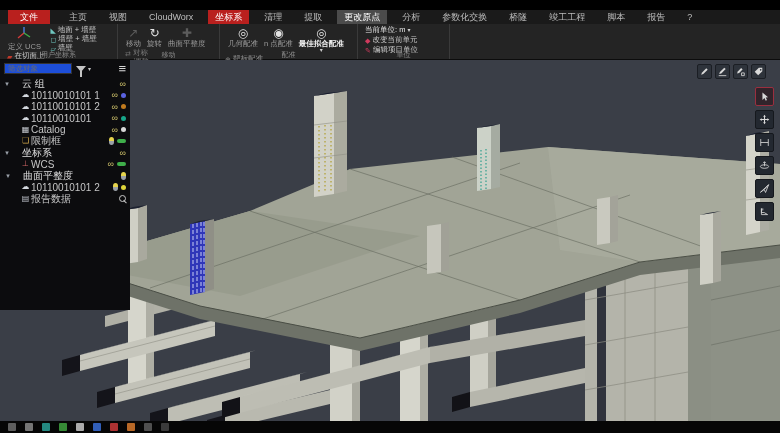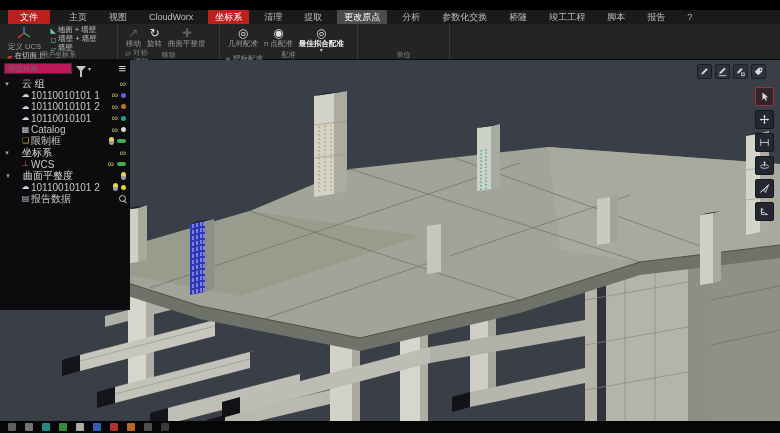--- a/index.html
+++ b/index.html
@@ -42,21 +42,21 @@
   #vp-toolbar-top{position:absolute;left:697px;top:4px;display:flex;gap:3px;}
   #vp-toolbar-top .vbtn{width:13px;height:13px;background:#2e333b;border:1px solid #1b1e24;border-radius:2px;display:flex;align-items:center;justify-content:center;}
   #vp-toolbar-right{position:absolute;left:755px;top:27px;display:flex;flex-direction:column;gap:4px;}
   #vp-toolbar-right .vbtn{width:17px;height:17px;background:#232830;border:1px solid #15181d;border-radius:2px;display:flex;align-items:center;justify-content:center;}
   #vp-toolbar-right .vbtn.selected{background:#31242b;border:1px solid #9b2f3f;}
   .vbtn svg{display:block;}
 
   
   #panel{position:absolute;left:0;top:60px;width:130px;height:250px;background:#0c0c0e;}
   #panel-top{display:flex;align-items:center;gap:4px;padding:3px 4px 2px 4px;}
-  #search-input{width:68px;height:11px;background:#be185d;border:1px solid #333;color:#bbb;font-size:7.5px;padding:0 3px;box-sizing:border-box;font-family:inherit;}
+  #search-input{width:68px;height:11px;background:#1d4ed8;border:1px solid #333;color:#bbb;font-size:7.5px;padding:0 3px;box-sizing:border-box;font-family:inherit;}
   #search-input::placeholder{color:#6b6b6b;}
   #funnel{width:0;height:0;border-left:5px solid transparent;border-right:5px solid transparent;border-top:6px solid #c5c5c5;position:relative;}
   #funnel::after{content:"";position:absolute;left:-1px;top:-1px;width:2px;height:6px;background:#c5c5c5;}
   #funnel-caret{color:#c5c5c5;font-size:6px;margin-left:-2px;}
   #hamburger{margin-left:auto;color:#d5d5d5;font-size:13px;line-height:10px;letter-spacing:0;}
   #tree{padding-top:2px;}
   .tree-row{display:flex;align-items:center;height:11.5px;padding-right:4px;cursor:default;}
   .tree-row .lbl{font-size:10px;color:#c6c6c6;white-space:nowrap;overflow:hidden;}
   .tree-row.group .lbl{color:#dedede;}
   .tree-row .expander{width:8px;font-size:7px;color:#9aa0a8;text-align:center;flex:none;}
@@ -182,20 +182,34 @@
             <span class="caret">▾</span>
           </span></span>
       <div class="smallitem" style="display:inline-flex;vertical-align:top;margin-top:2px;color:#8a8a8a">
         <span class="sicon" style="color:#8a8a8a">⊕</span>
         <span>靶标配准</span>
       </div>
       <div class="rgroup-label">配准</div>
     </div>
 
     <div class="rgroup" style="width:92px">
+      <div class="smallcol" style="gap:2px">
+        <div class="smallitem" style="color:#e8e8e8">
+            <span>当前单位: m</span>
+            <span class="caret">▾</span>
+          </div>
+        <div class="smallitem">
+            <span class="sicon" style="color:#d23a5e">◆</span>
+            <span>改变当前单元</span>
+          </div>
+        <div class="smallitem">
+            <span class="sicon" style="color:#d23a5e">✎</span>
+            <span>编辑项目单位</span>
+          </div>
+      </div>
       <div class="rgroup-label">单位</div>
     </div>
 
     <div style="flex:1"></div>
   </div>
 
   <div id="viewport">
     <svg id="scene" width="780" height="361" viewBox="0 60 780 361">
       <rect x="0" y="60" width="780" height="361" fill="#3a3e47"></rect>
 

